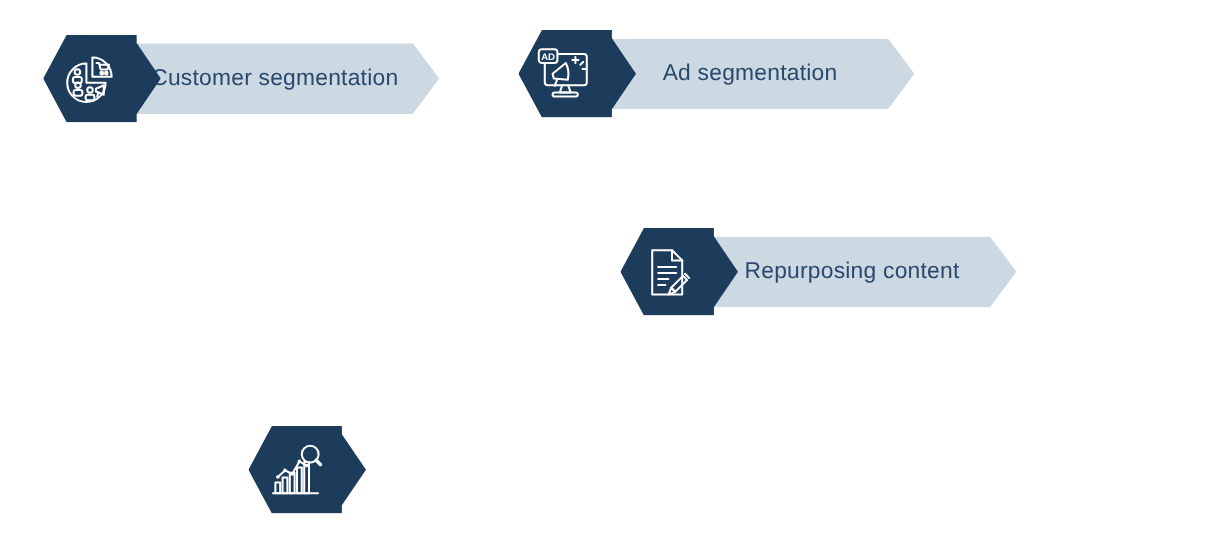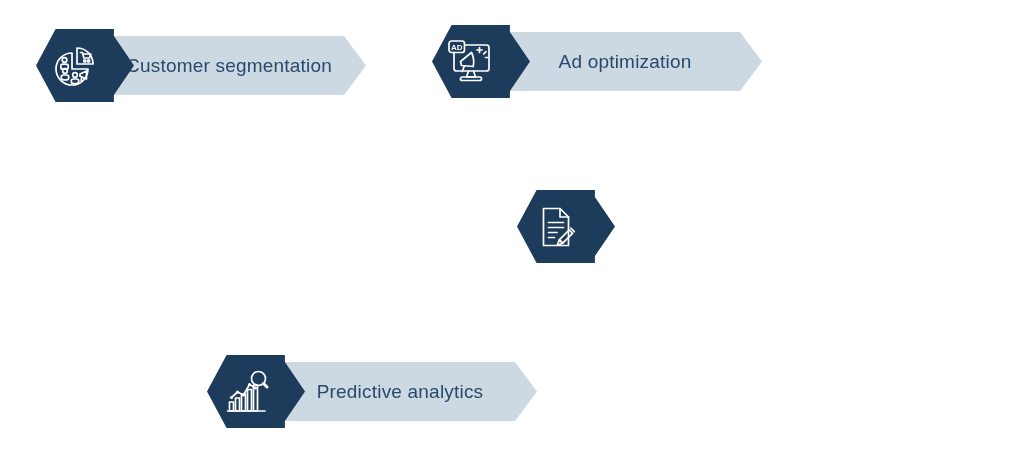--- a/index.html
+++ b/index.html
@@ -58,55 +58,55 @@
         <path d="M33 37 L32 40.5"></path>
         <path d="M31.5 12.5 h2 l1.3 5.5 h5.6 l1.4 -4 h-7.6"></path>
         <circle cx="35.8" cy="21" r="1.1"></circle>
         <circle cx="39.6" cy="21" r="1.1"></circle>
       </svg>
     </div>
   </div>
 
   <div class="item i2">
     <div class="banner">
-      <span class="label">Ad optimization</span>
+      <span class="label">Ad segmentation</span>
     </div>
     <div class="badge">
       <svg class="icon" viewBox="0 0 52 52">
         <rect x="9" y="9" width="35" height="26" rx="2.5"></rect>
         <path d="M23.5 35 L21.5 41 H30.5 L28.5 35"></path>
         <rect x="15.5" y="41" width="21" height="3.5" rx="1.75"></rect>
         <path d="M15.5 25.5 L26.5 16.5 C28.6 20.5 29.2 25.5 28.2 30.5 L16.5 29.5 Z"></path>
         <path d="M19.5 29.8 L17.2 35.5"></path>
         <path d="M34.5 11.5 v5 M32 14 h5"></path>
         <path d="M38.6 18 l2.4 -2.4 M40.5 21.5 h2.5"></path>
         <rect class="fillnavy" x="4" y="5" width="15.5" height="11.5" rx="2.5"></rect>
         <text class="adtext" x="11.75" y="13.6" text-anchor="middle">AD</text>
       </svg>
     </div>
   </div>
 
 
   <div class="item i4">
+    <div class="banner">
+      <span class="label">Repurposing content</span>
+    </div>
     <div class="badge">
       <svg class="icon" viewBox="0 0 52 52">
         <path d="M13.5 7.5 H30 L38.5 16 V44.5 H13.5 Z"></path>
         <path d="M30 7.5 V16 H38.5"></path>
         <path d="M18.5 21.5 H33.5 M18.5 26.5 H33.5 M18.5 31.5 H27 M18.5 36.5 H24.5"></path>
         <path d="M27.2 44.3 L29.3 38.8 L32.7 42.2 Z"></path>
         <path d="M29.3 38.8 L39.2 28.9 L42.6 32.3 L32.7 42.2 Z"></path>
         <path d="M40.9 27.2 L44.3 30.6"></path>
       </svg>
     </div>
   </div>
 
   <div class="item i5">
-    <div class="banner">
-      <span class="label">Predictive analytics</span>
-    </div>
     <div class="badge">
       <svg class="icon" viewBox="0 0 52 52">
         <path d="M7.5 45 H45"></path>
         <rect x="9.5" y="36" width="4" height="9"></rect>
         <rect x="15.5" y="32" width="4" height="13"></rect>
         <rect x="21.5" y="28" width="4" height="17"></rect>
         <rect x="27.5" y="23.5" width="4" height="21.5"></rect>
         <rect x="33.5" y="19" width="4" height="26"></rect>
         <polyline points="11.5,31.5 17.5,26 23.5,29 29.5,18.5 35.5,22"></polyline>
         <circle class="dot" cx="11.5" cy="31.5" r="1.5"></circle>

